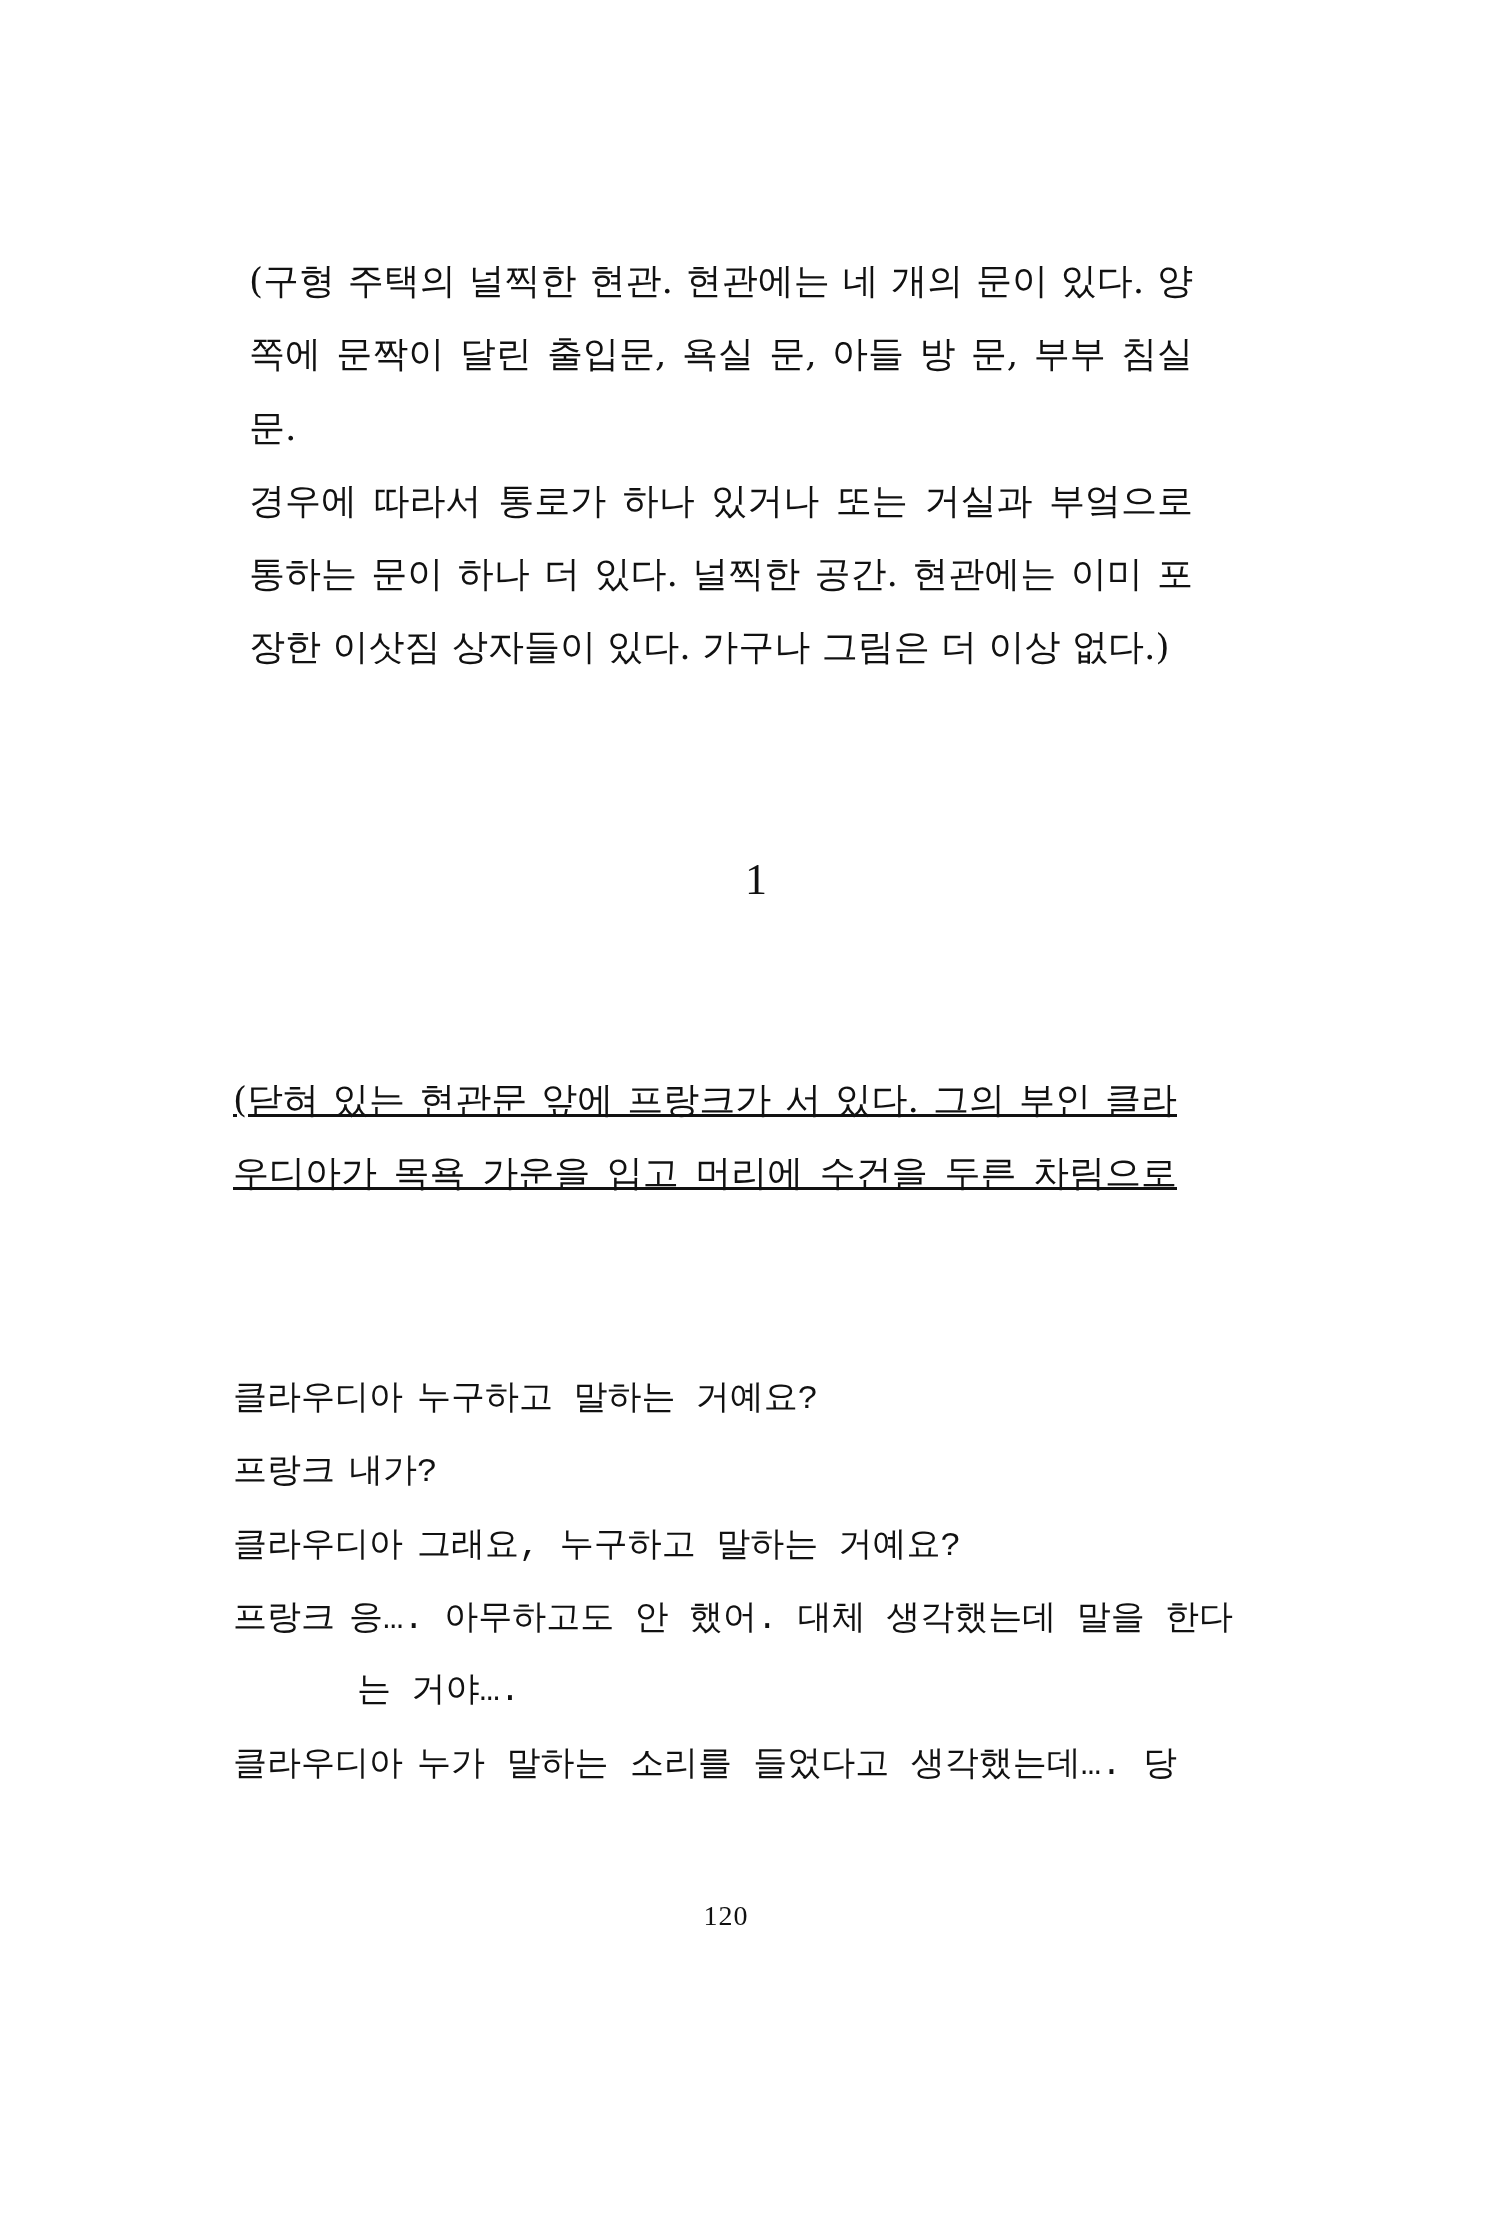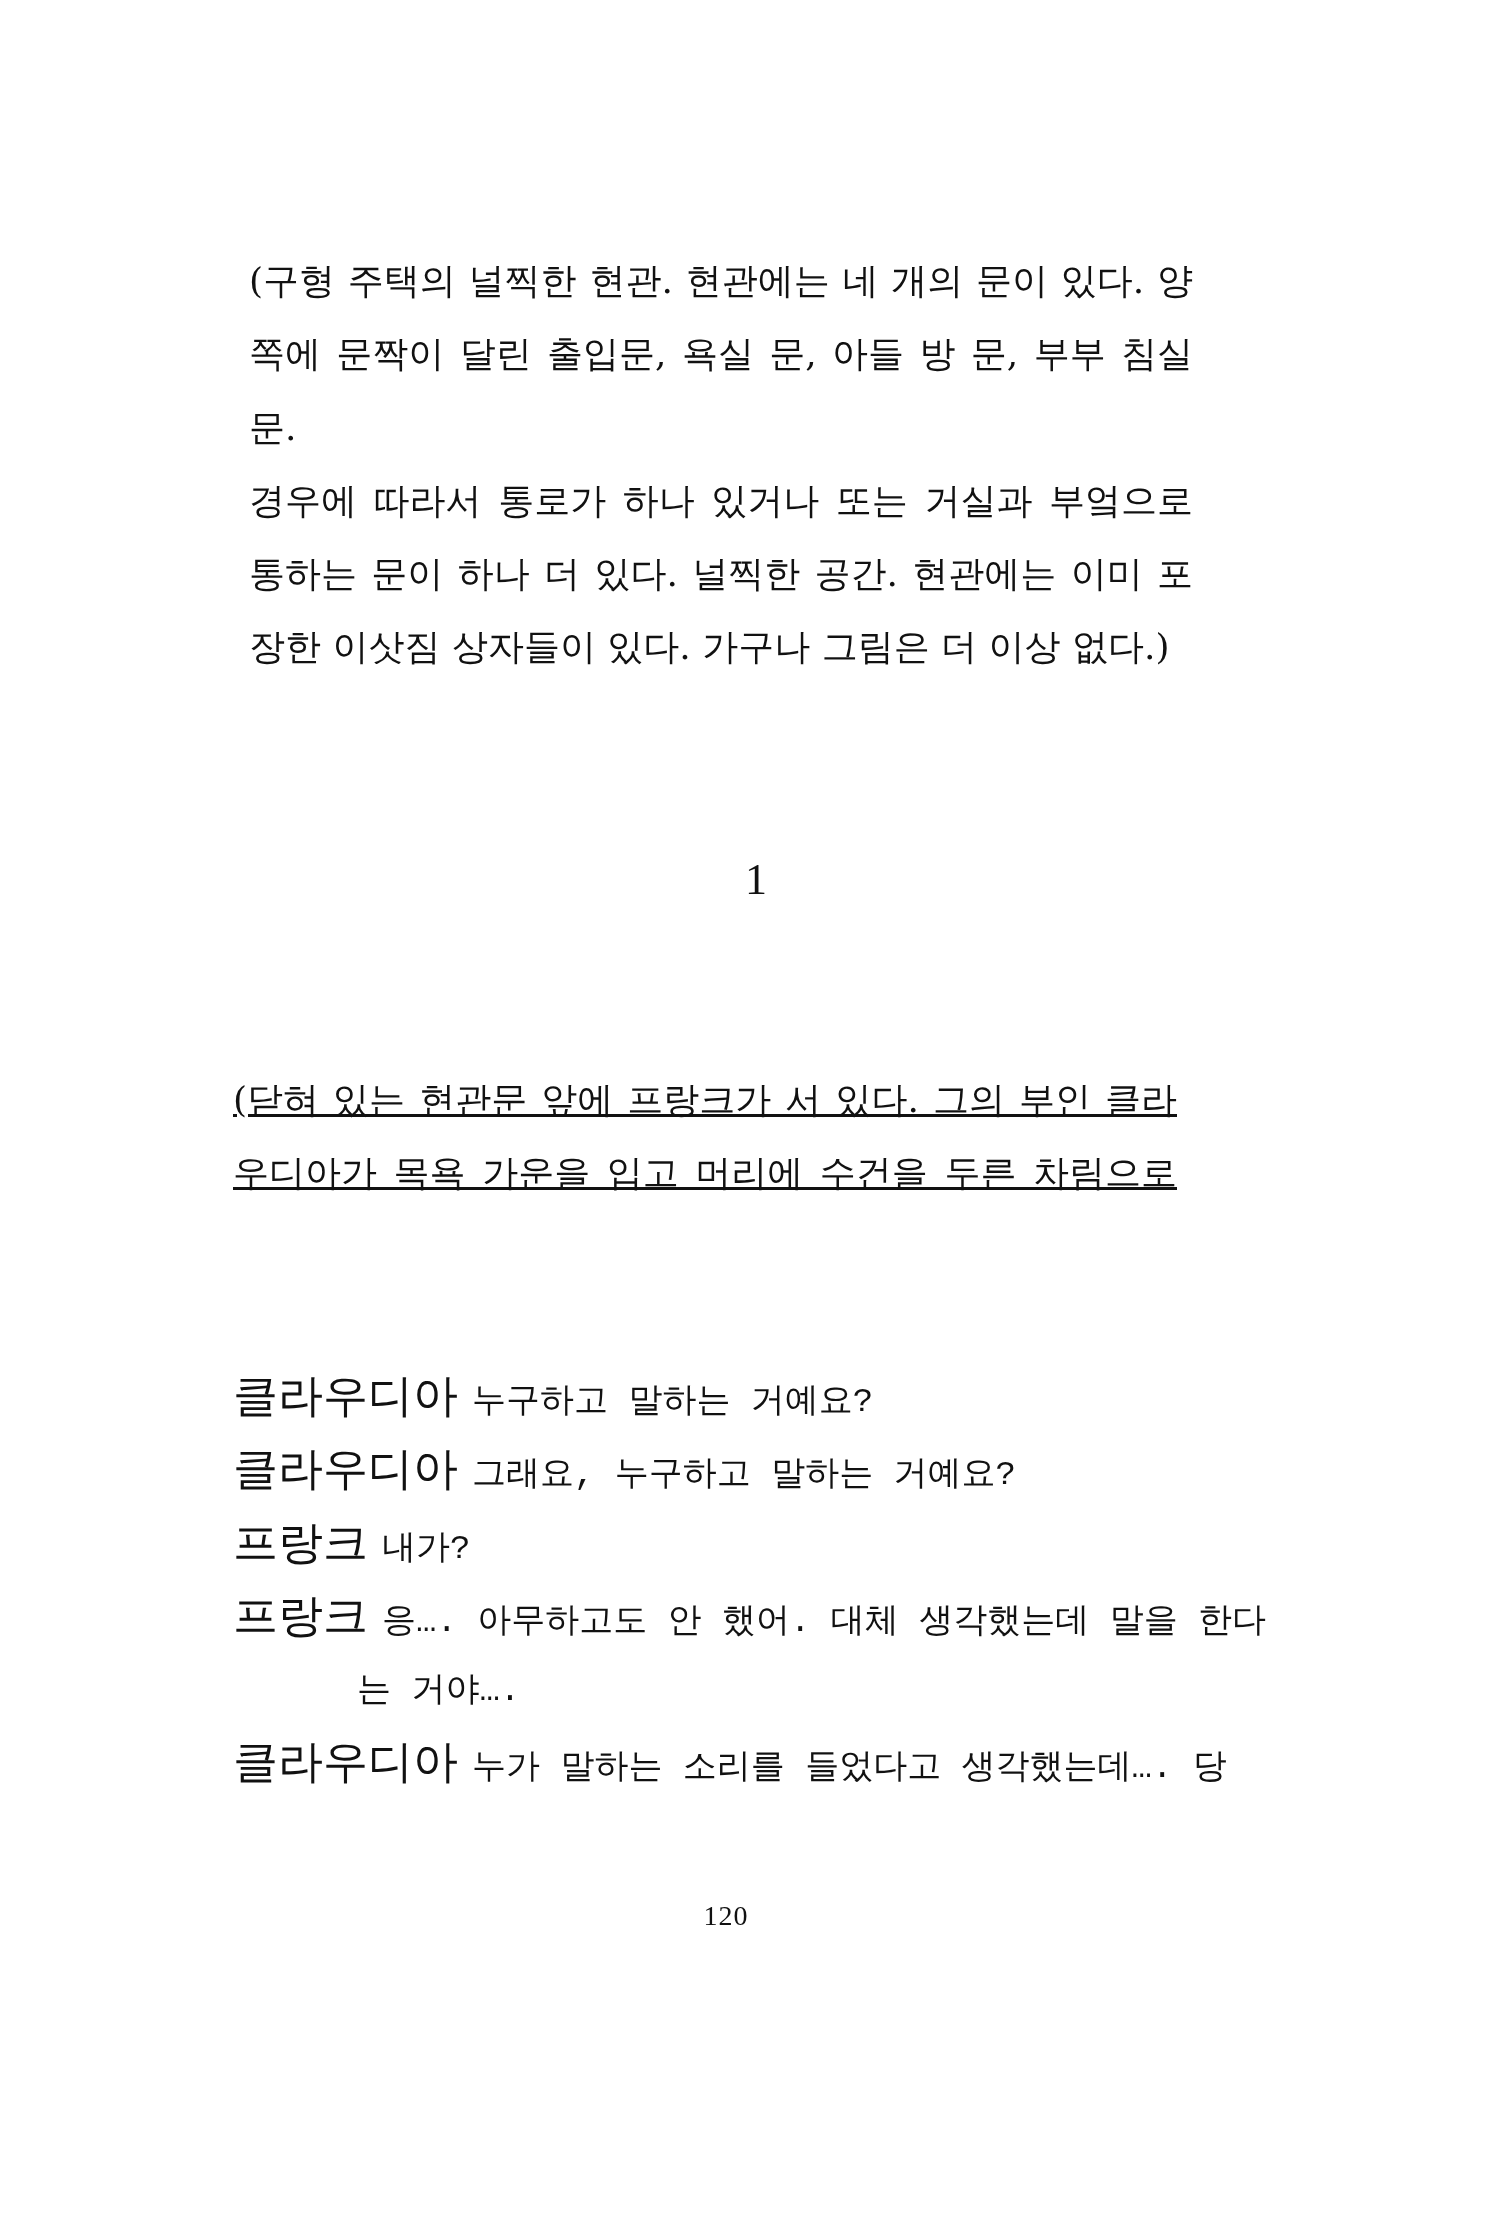--- a/index.html
+++ b/index.html
@@ -50,21 +50,21 @@
       top: 850px;
       text-align: center;
       font-family: "Liberation Serif", "DejaVu Serif", serif;
       font-size: 44px;
       line-height: 60px;
     }
     #stage2 { top: 1063px; text-decoration: underline; }
     #dialogue { top: 1359px; }
     .speaker {
       font-family: "DejaVu Sans", "Liberation Sans", sans-serif;
-      font-size: 45px;
+      font-size: 34px;
       margin-right: 14px;
     }
     .speech {
       font-family: Liberation Mono, monospace;
       font-size: 34px;
     }
     .cont {
       padding-left: 124px;
       font-size: 34px;
     }
@@ -99,24 +99,24 @@
   <div class="block" id="stage2">
     <div class="line just">(닫혀 있는 현관문 앞에 프랑크가 서 있다. 그의 부인 클라</div>
     <div class="line just">우디아가 목욕 가운을 입고 머리에 수건을 두른 차림으로</div>
   </div>
 
   <div class="block" id="dialogue">
     <div class="line left">
       <span class="speaker">클라우디아</span><span class="speech">누구하고 말하는 거예요?</span>
     </div>
     <div class="line left">
-      <span class="speaker">클라우디아</span><span class="speech">그래요, 누구하고 말하는 거예요?</span>
+      <span class="speaker">프랑크</span><span class="speech">내가?</span>
     </div>
     <div class="line left">
-      <span class="speaker">프랑크</span><span class="speech">내가?</span>
+      <span class="speaker">클라우디아</span><span class="speech">그래요, 누구하고 말하는 거예요?</span>
     </div>
     <div class="line just">
       <span class="speaker">프랑크</span><span class="speech">응…. 아무하고도 안 했어. 대체 생각했는데 말을 한다</span>
     </div>
     <div class="line left cont">
       <span class="speech">는 거야….</span>
     </div>
     <div class="line just">
       <span class="speaker">클라우디아</span><span class="speech">누가 말하는 소리를 들었다고 생각했는데…. 당</span>
     </div>

